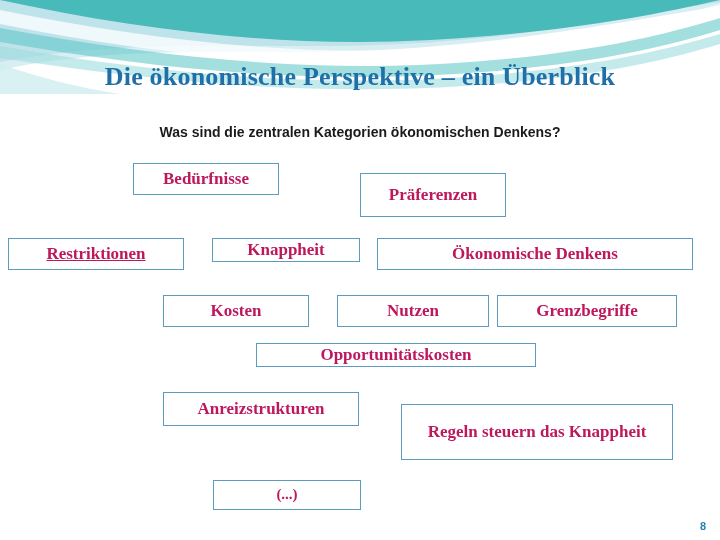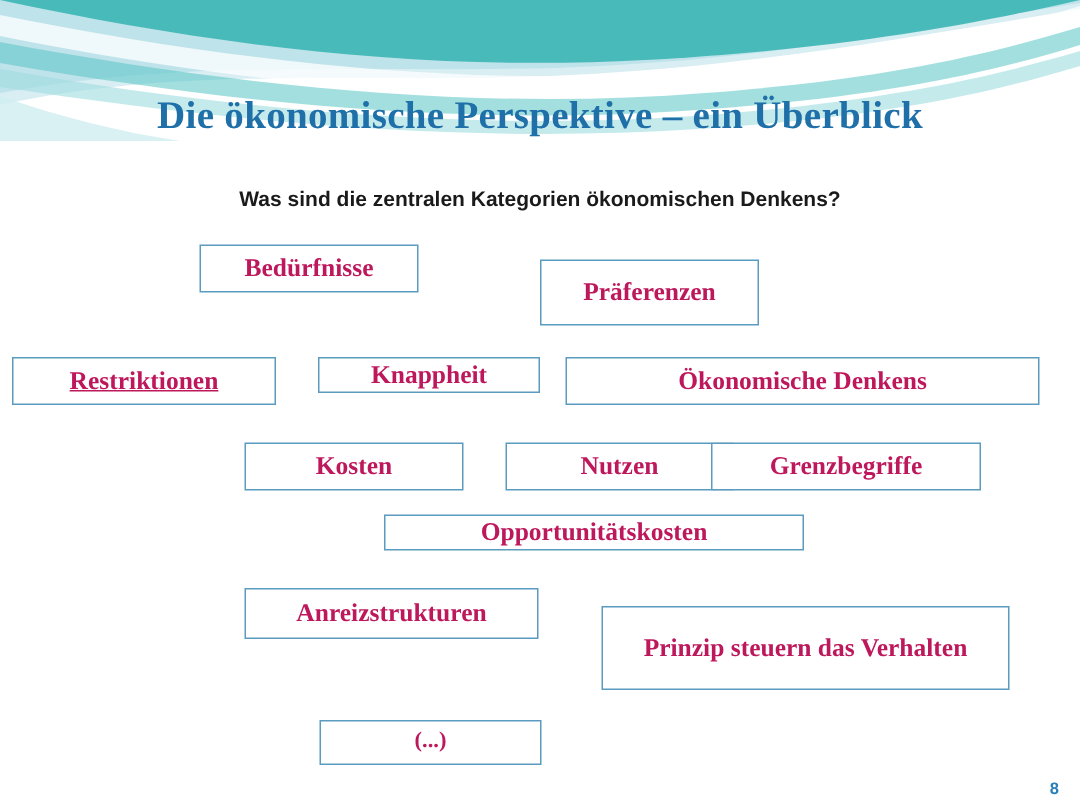--- a/index.html
+++ b/index.html
@@ -96,20 +96,20 @@
   <div id="title">Die ökonomische Perspektive – ein Überblick</div>
   <div id="subtitle">Was sind die zentralen Kategorien ökonomischen Denkens?</div>
 
   <div class="box" style="left:133px; top:163px; width:146px; height:32px;">Bedürfnisse</div>
   <div class="box" style="left:360px; top:173px; width:146px; height:44px;">Präferenzen</div>
   <div class="box" style="left:8px; top:238px; width:176px; height:32px;text-decoration:underline;">Restriktionen</div>
   <div class="box" style="left:212px; top:238px; width:148px; height:24px;">Knappheit</div>
   <div class="box" style="left:377px; top:238px; width:316px; height:32px;">Ökonomische Denkens</div>
   <div class="box" style="left:163px; top:295px; width:146px; height:32px;">Kosten</div>
   <div class="box" style="left:337px; top:295px; width:152px; height:32px;">Nutzen</div>
-  <div class="box" style="left:474px; top:295px; width:180px; height:32px;">Grenzbegriffe</div>
+  <div class="box" style="left:497px; top:295px; width:180px; height:32px;">Grenzbegriffe</div>
   <div class="box" style="left:256px; top:343px; width:280px; height:24px;">Opportunitätskosten</div>
   <div class="box" style="left:163px; top:392px; width:196px; height:34px;">Anreizstrukturen</div>
-  <div class="box" style="left:401px; top:404px; width:272px; height:56px;">Prinzip steuern das Verhalten</div>
+  <div class="box" style="left:401px; top:404px; width:272px; height:56px;">Regeln steuern das Knappheit</div>
   <div class="box" style="left:213px; top:480px; width:148px; height:30px; font-size:15px;">(...)</div>
 
   <div id="page-number">8</div>
 </div>
 
 </body></html>

